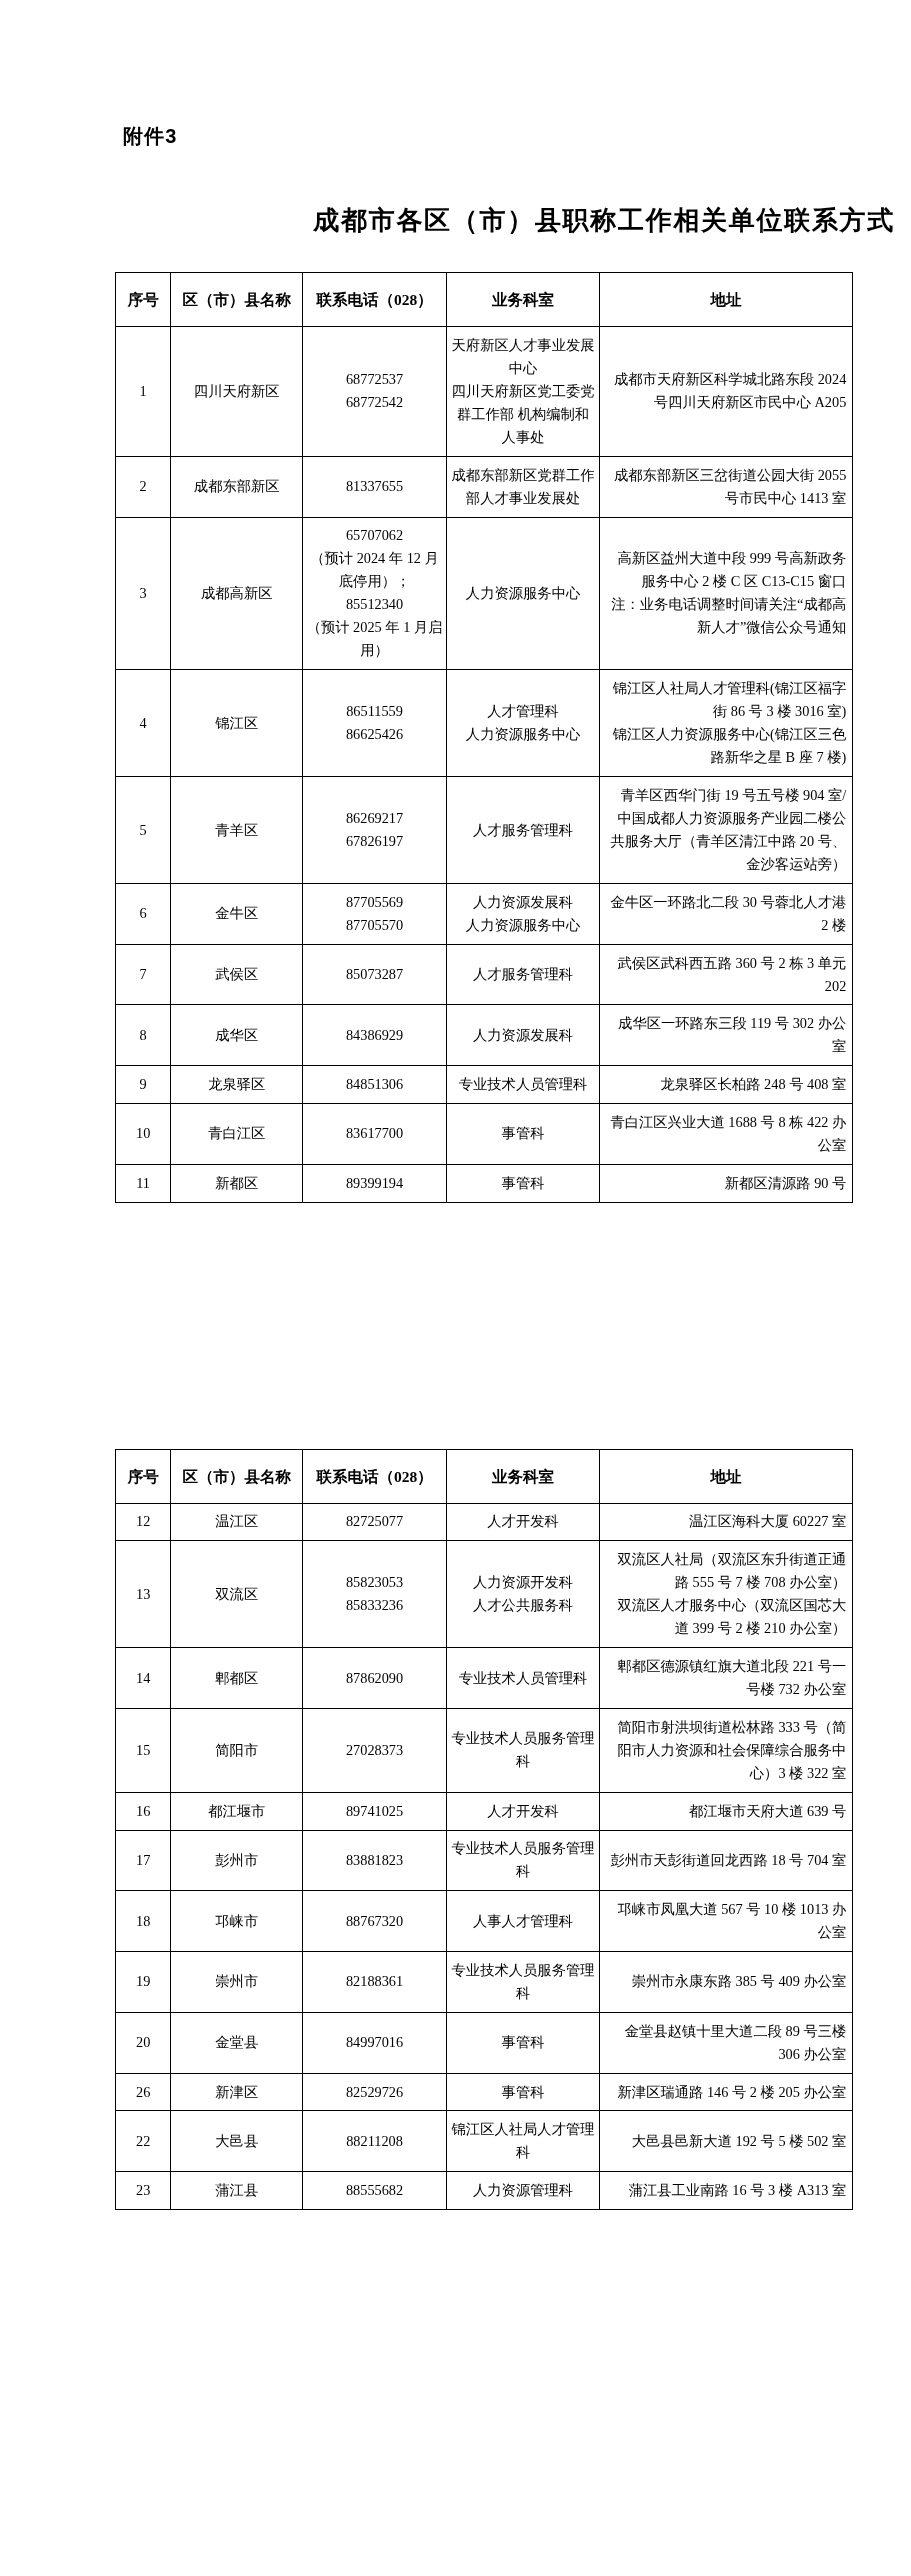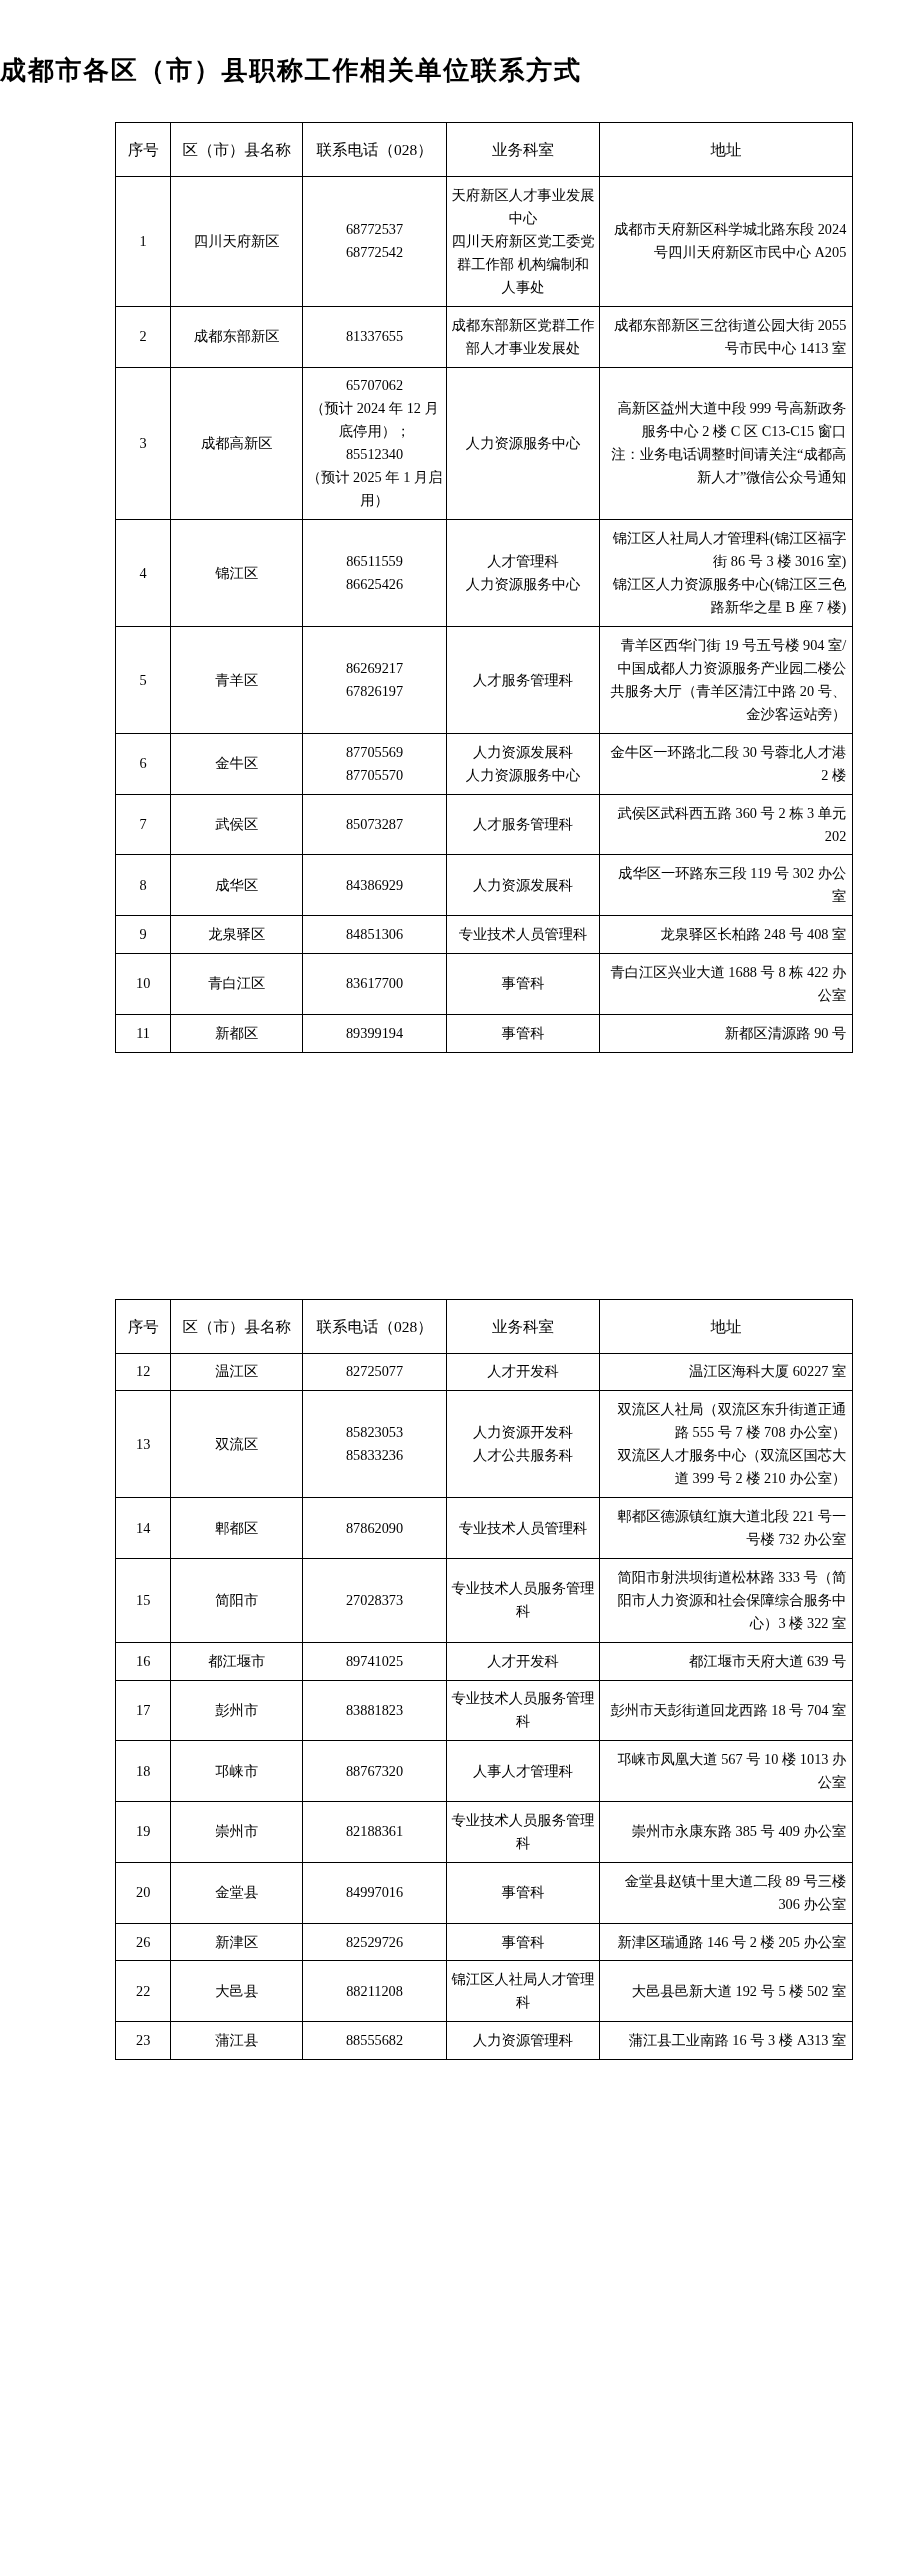--- a/index.html
+++ b/index.html
@@ -22,21 +22,21 @@
   .attachment-label {
     padding-top: 123px;
     margin-left: 123px;
     font-size: 20px;
     font-weight: 700;
     font-family: "Liberation Sans", "DejaVu Sans", sans-serif;
     letter-spacing: 1.1px;
   }
   .doc-title {
     margin: 53px 16px 0 0;
-    text-align: left;
+    text-align: right;
     font-size: 26px;
     font-weight: 700;
     letter-spacing: 1.7px;
   }
   table.contact-table {
     width: 738px;
     margin-left: 115px;
     margin-top: 0;
     border-collapse: collapse;
     table-layout: fixed;
@@ -57,40 +57,41 @@
     border-bottom: 1.1px solid #000;
     vertical-align: middle;
     text-align: center;
     white-space: pre-line;
     line-height: 23px;
     padding: 6.9px 3.4px;
     word-break: break-word;
   }
   .contact-table th {
     font-size: 15.5px;
-    font-weight: 400;
+    font-weight: 700;
     padding: 15px 2.3px;
     white-space: nowrap;
   }
   .contact-table td.cell-address {
     text-align: right;
     padding-left: 7.5px;
     padding-right: 5.7px;
   }
   .contact-table td.cell-no,
   .contact-table td.cell-phone {
     font-family: "Liberation Serif", "DejaVu Serif", serif;
   }
   .bottom-space { height: 505px; }
 </style>
 </head>
 <body>
 
 <div class="page">
 
+  <div class="attachment-label">附件3</div>
 
   <h1 class="doc-title">成都市各区（市）县职称工作相关单位联系方式</h1>
 
   <table class="contact-table" id="table1">
     <colgroup>
       <col class="c-no">
         <col class="c-name">
         <col class="c-phone">
         <col class="c-dept">
         <col class="c-address">

